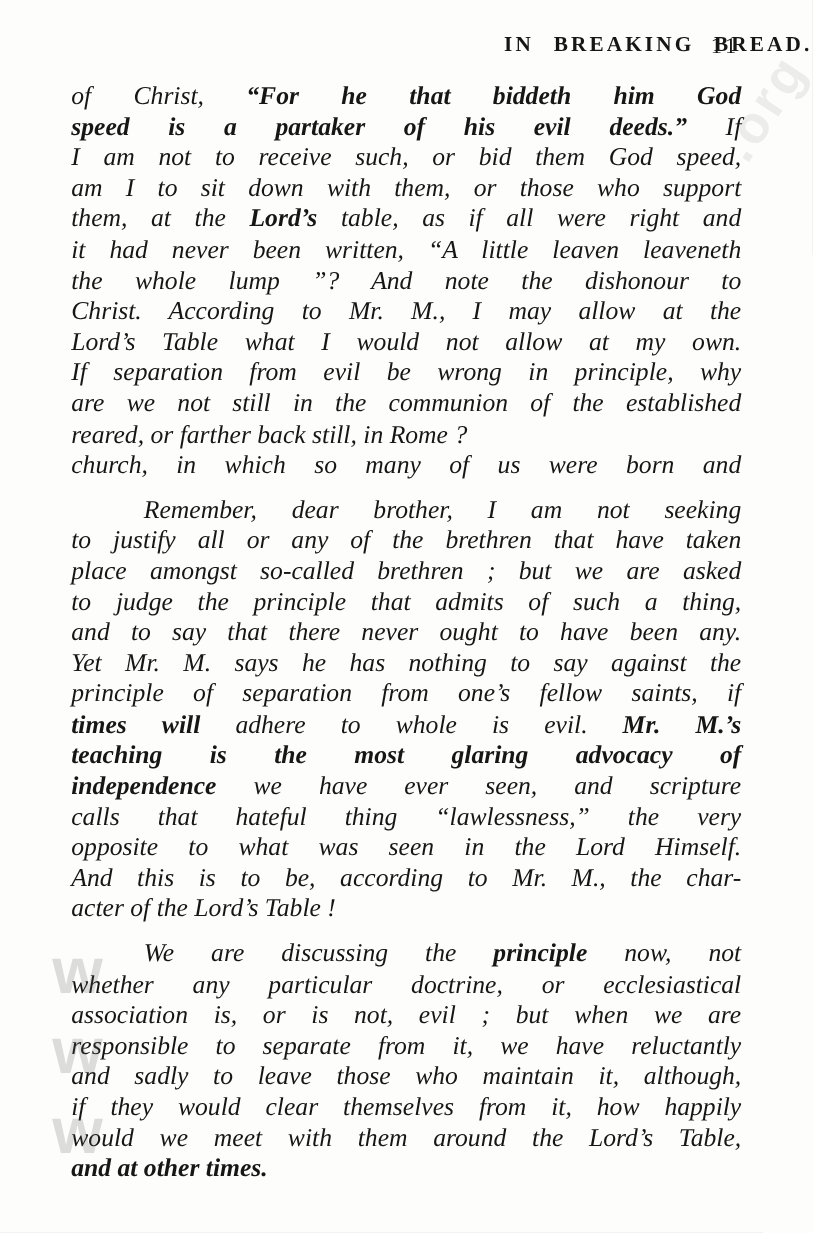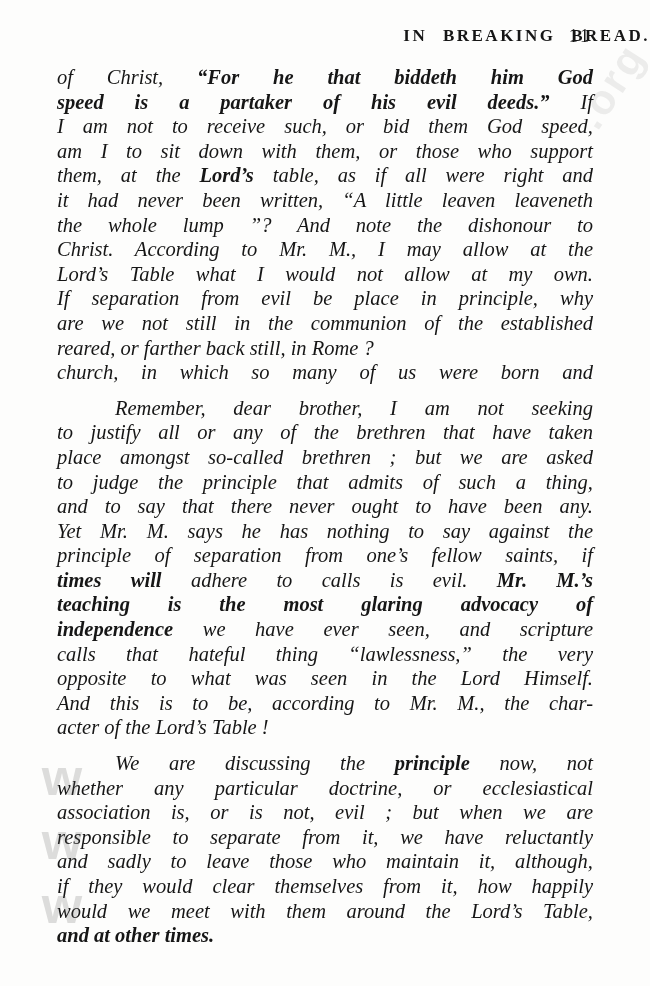--- a/index.html
+++ b/index.html
@@ -63,34 +63,34 @@
       <div class="para">
         <div class="line"><span>of Christ, </span><b>“For he that biddeth him God</b></div>
         <div class="line"><b>speed is a partaker of his evil deeds.”</b><span> If</span></div>
         <div class="line"><span>I am not to receive such, or bid them God speed,</span></div>
         <div class="line"><span>am I to sit down with them, or those who support</span></div>
         <div class="line"><span>them, at the </span><b>Lord’s</b><span> table, as if all were right and</span></div>
         <div class="line"><span>it had never been written, “A little leaven leaveneth</span></div>
         <div class="line"><span>the whole lump&nbsp;”?  And note the dishonour to</span></div>
         <div class="line"><span>Christ.  According to Mr. M., I may allow at the</span></div>
         <div class="line"><span>Lord’s Table what I would not allow at my own.</span></div>
-        <div class="line"><span>If separation from evil be place in principle, why</span></div>
+        <div class="line"><span>If separation from evil be wrong in principle, why</span></div>
         <div class="line"><span>are we not still in the communion of the established</span></div>
         <div class="line line-last"><span>reared, or farther back still, in Rome&nbsp;?</span></div>
         <div class="line"><span>church, in which so many of us were born and</span></div>
       </div>
       <div class="para">
         <div class="line indent"><span>Remember, dear brother, I am not seeking</span></div>
         <div class="line"><span>to justify all or any of the brethren that have taken</span></div>
         <div class="line"><span>place amongst so-called brethren&nbsp;; but we are asked</span></div>
         <div class="line"><span>to judge the principle that admits of such a thing,</span></div>
         <div class="line"><span>and to say that there never ought to have been any.</span></div>
         <div class="line"><span>Yet Mr. M. says he has nothing to say against the</span></div>
         <div class="line"><span>principle of separation from one’s fellow saints, if</span></div>
-        <div class="line"><b>times will</b><span> adhere to calls is evil.  </span><b>Mr. M.’s</b></div>
+        <div class="line"><b>times will</b><span> adhere to whole is evil.  </span><b>Mr. M.’s</b></div>
         <div class="line"><b>teaching is the most glaring advocacy of</b></div>
         <div class="line"><b>independence</b><span> we have ever seen, and scripture</span></div>
         <div class="line"><span>calls that hateful thing “lawlessness,” the very</span></div>
         <div class="line"><span>opposite to what was seen in the Lord Himself.</span></div>
         <div class="line"><span>And this is to be, according to Mr. M., the char-</span></div>
         <div class="line line-last"><span>acter of the Lord’s Table&nbsp;!</span></div>
       </div>
       <div class="para">
         <div class="line indent"><span>We are discussing the </span><b>principle</b><span> now, not</span></div>
         <div class="line"><span>whether any particular doctrine, or ecclesiastical</span></div>

